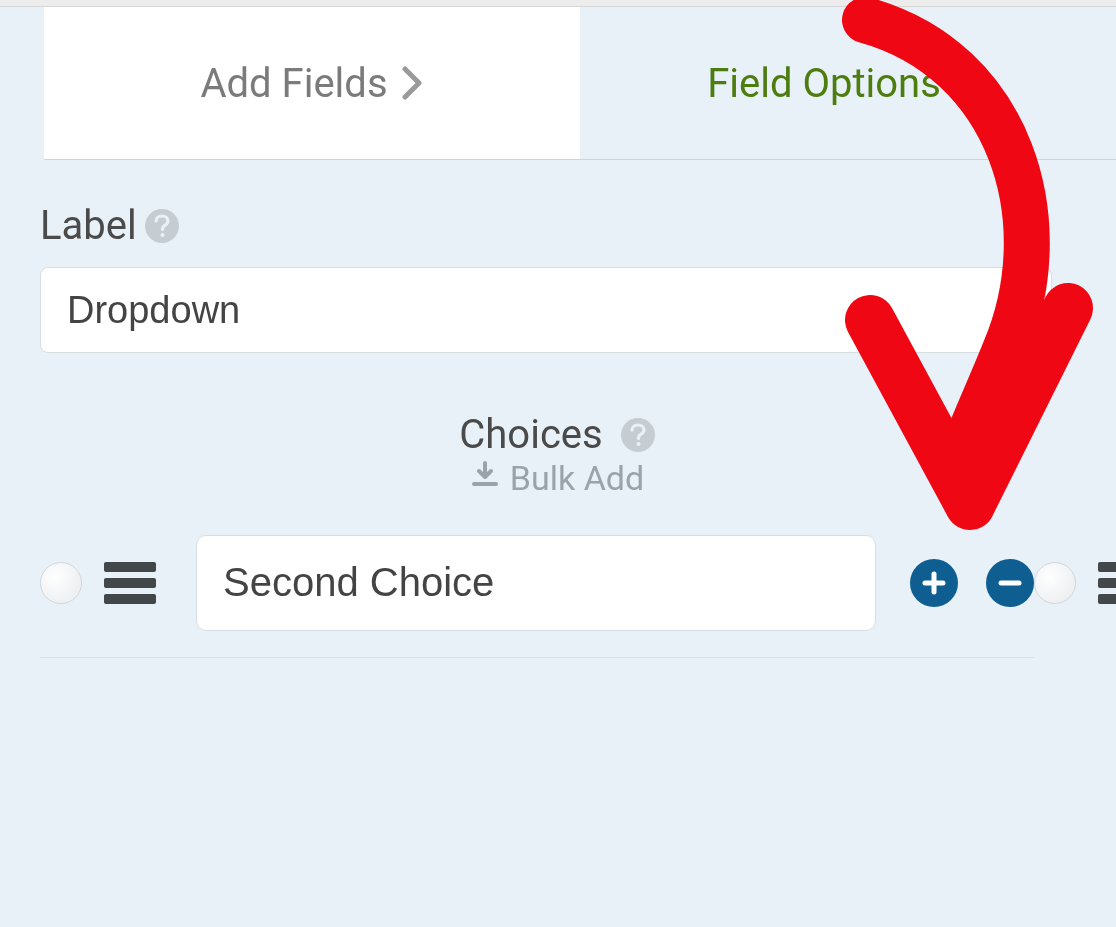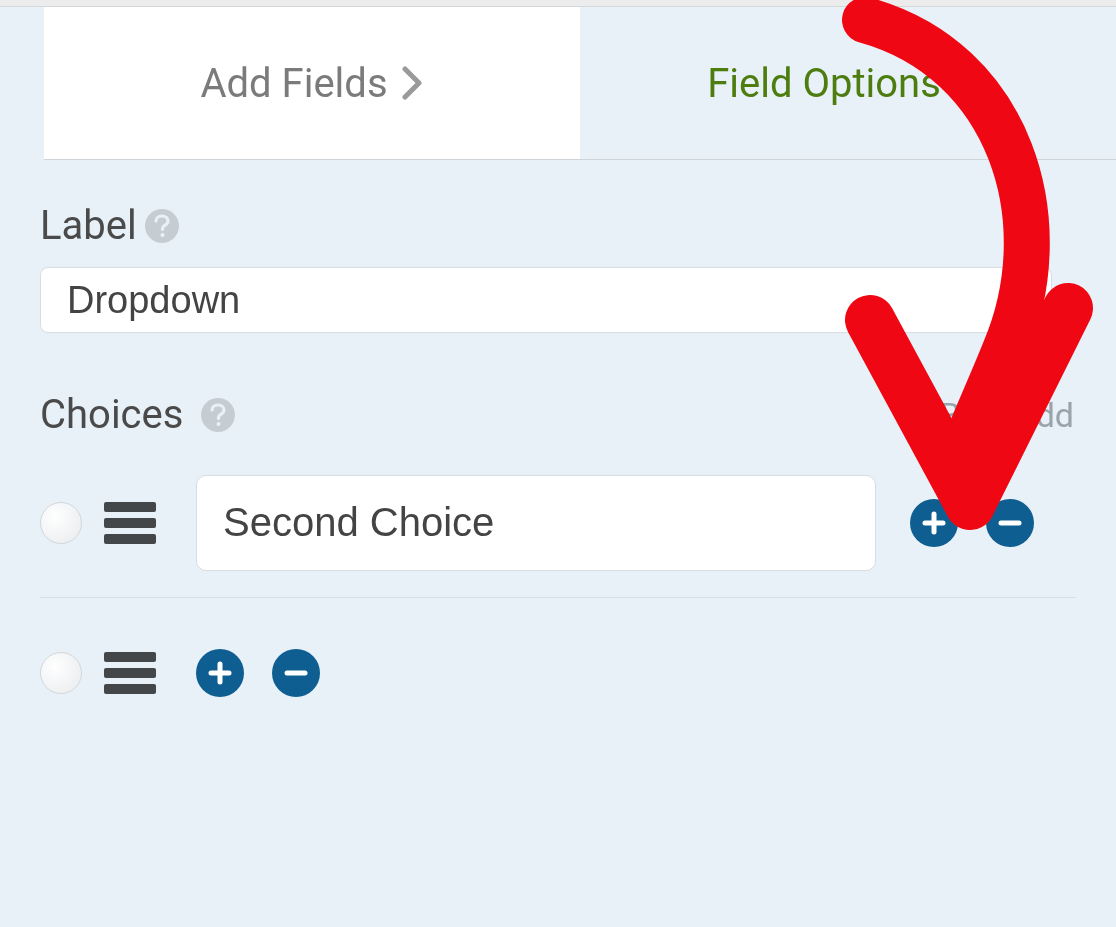--- a/index.html
+++ b/index.html
@@ -65,57 +65,58 @@
   }
   .help-icon {
     display: inline-flex;
     align-items: center;
     justify-content: center;
     color: #c6cdd2;
   }
 
   .text-input {
     width: 1012px;
-    height: 66px;
+    height: 86px;
     background: #ffffff;
     border: 1px solid #d8dde1;
     border-radius: 8px;
     font-size: 38px;
     color: #444;
     padding: 1px 26px;
     outline: none;
   }
 
   .choices-header {
     display: flex;
     align-items: center;
     justify-content: space-between;
     margin-top: 58px;
     margin-bottom: 10px;
     width: 1034px;
+    flex-direction: column;
   }
   .choices-header-left {
     display: flex;
     align-items: center;
     gap: 18px;
     font-size: 40px;
     color: #4a4a4a;
   }
   .bulk-add {
     display: flex;
     align-items: center;
     gap: 10px;
     color: #9aa3aa;
     font-size: 34px;
     cursor: pointer;
   }
 
   .choices-list {
     display: flex;
-    flex-direction: column;
+    flex-direction: row;
   }
 
   .choice-row {
     display: flex;
     align-items: center;
     height: 150px;
     border-bottom: 1px solid #d7e0e8;
     gap: 0;
   }
   .choice-row:last-child { border-bottom: none; }

